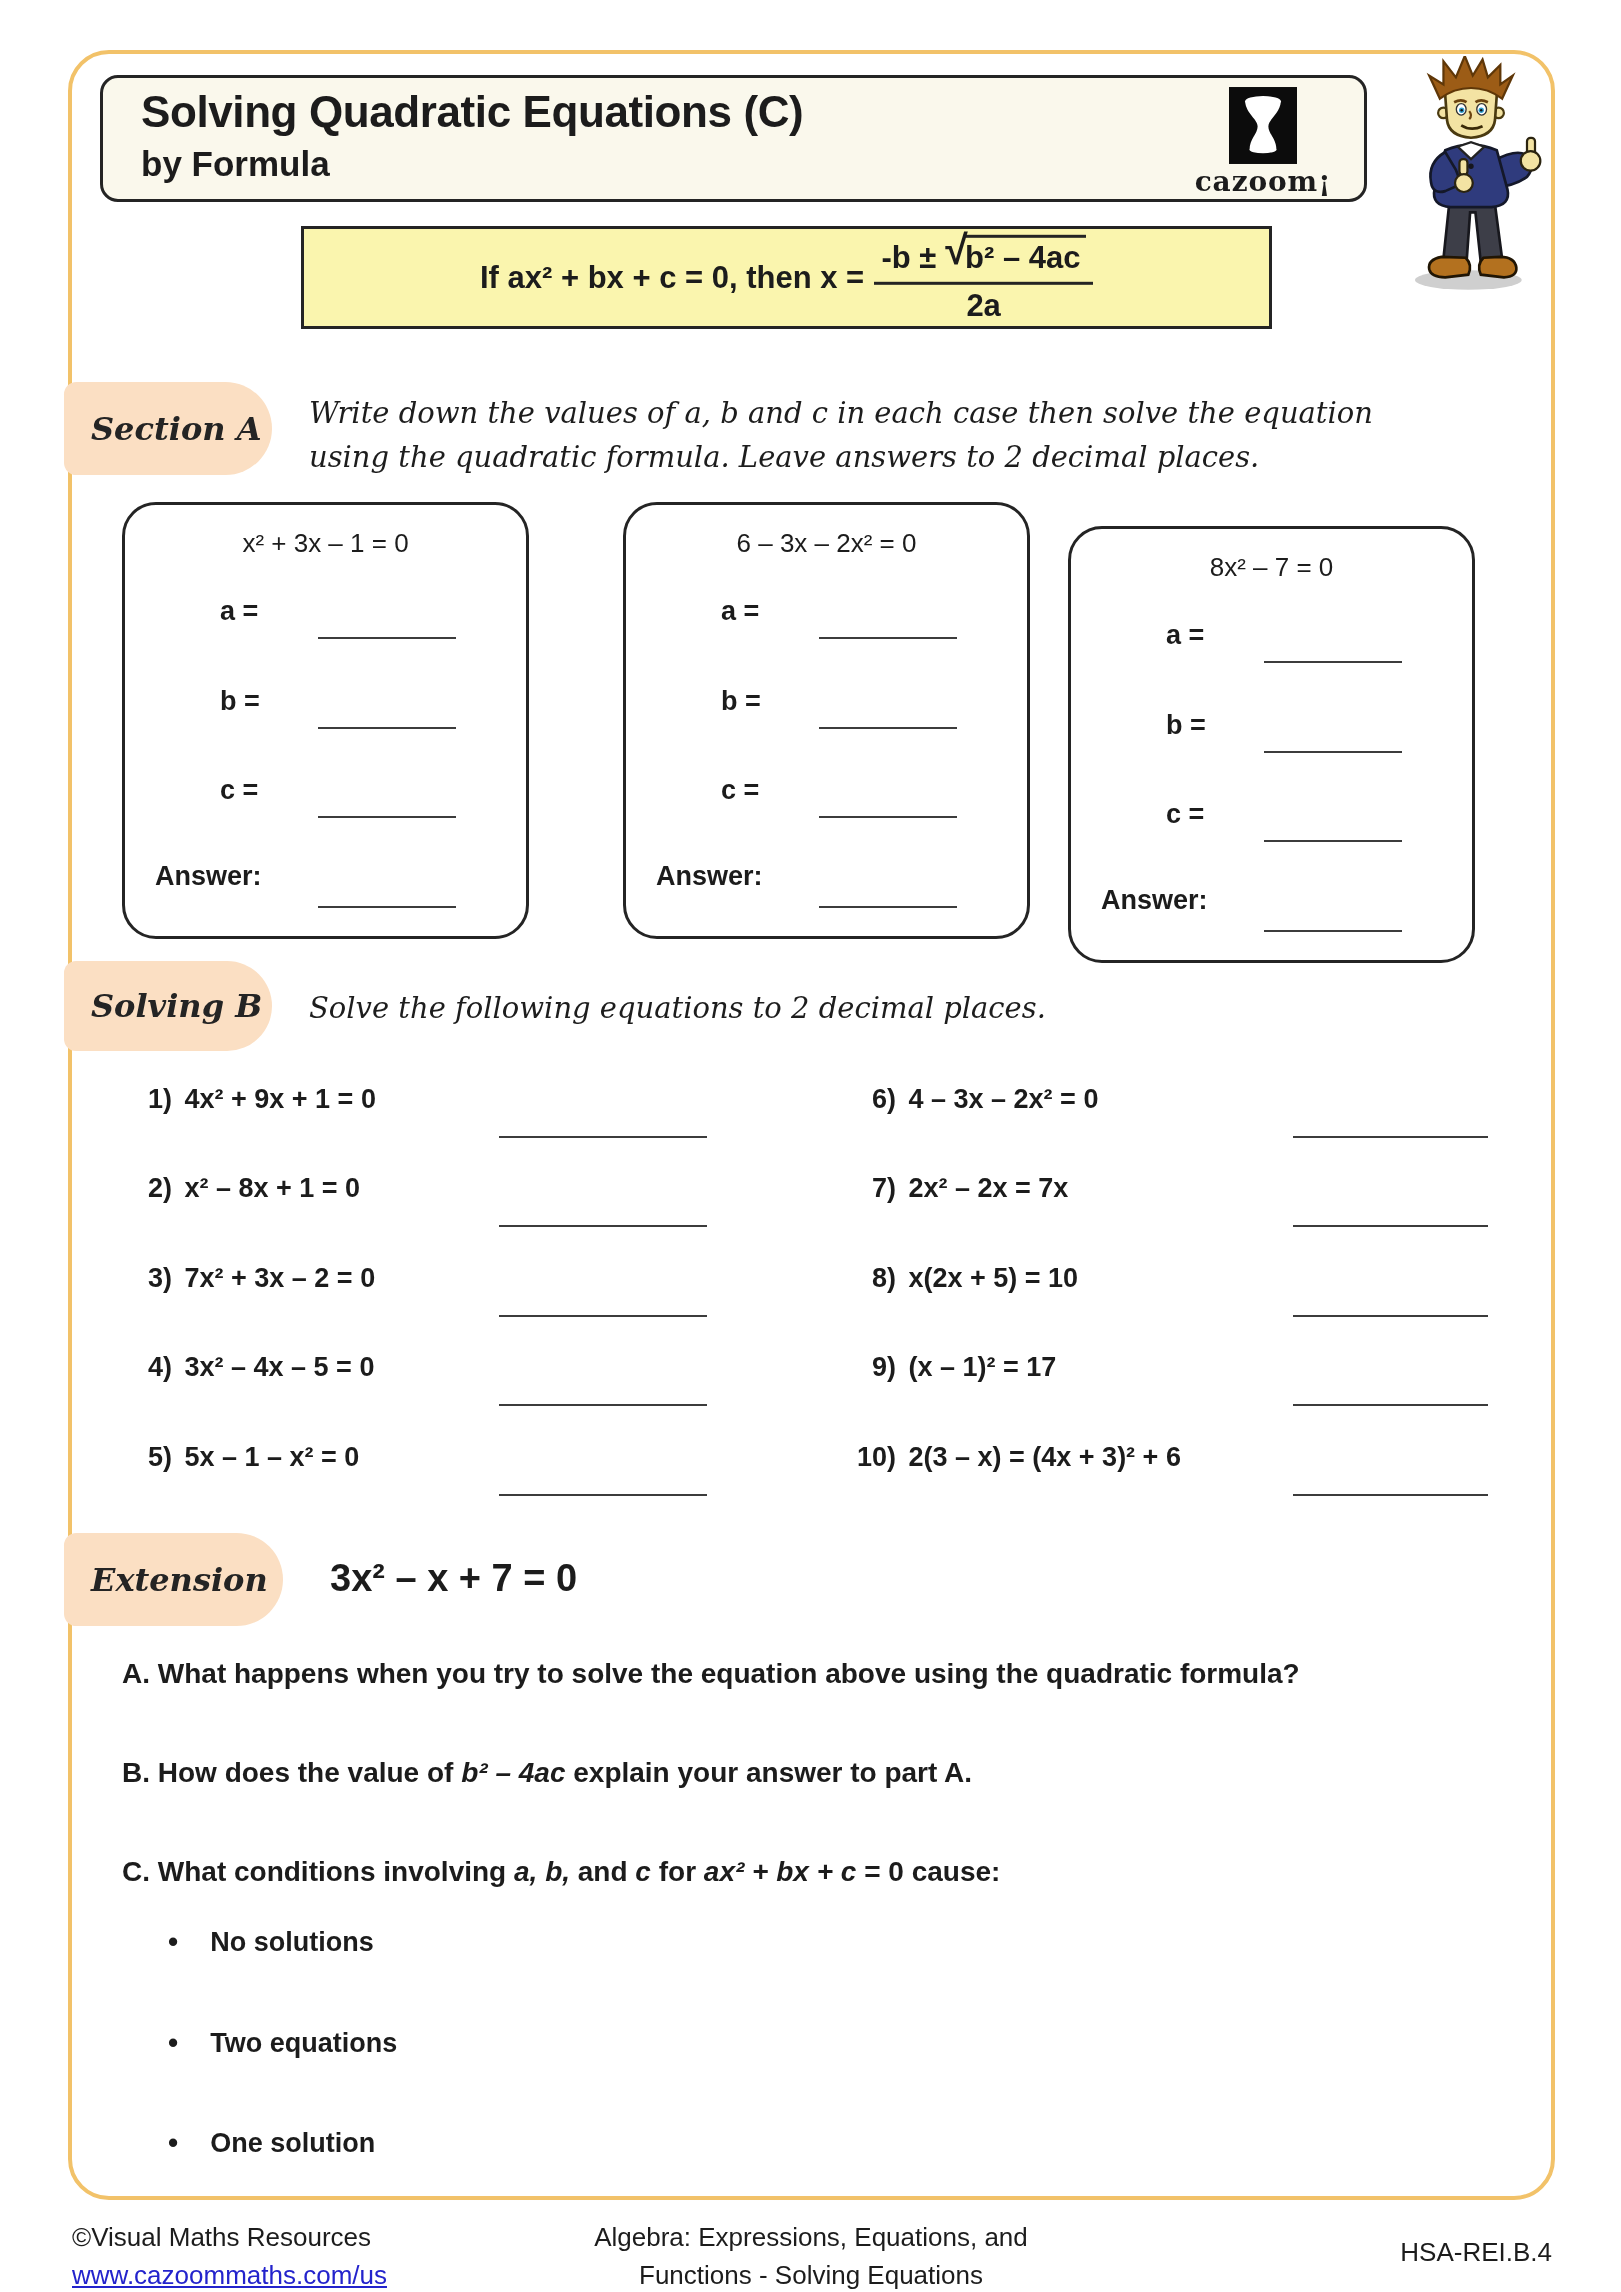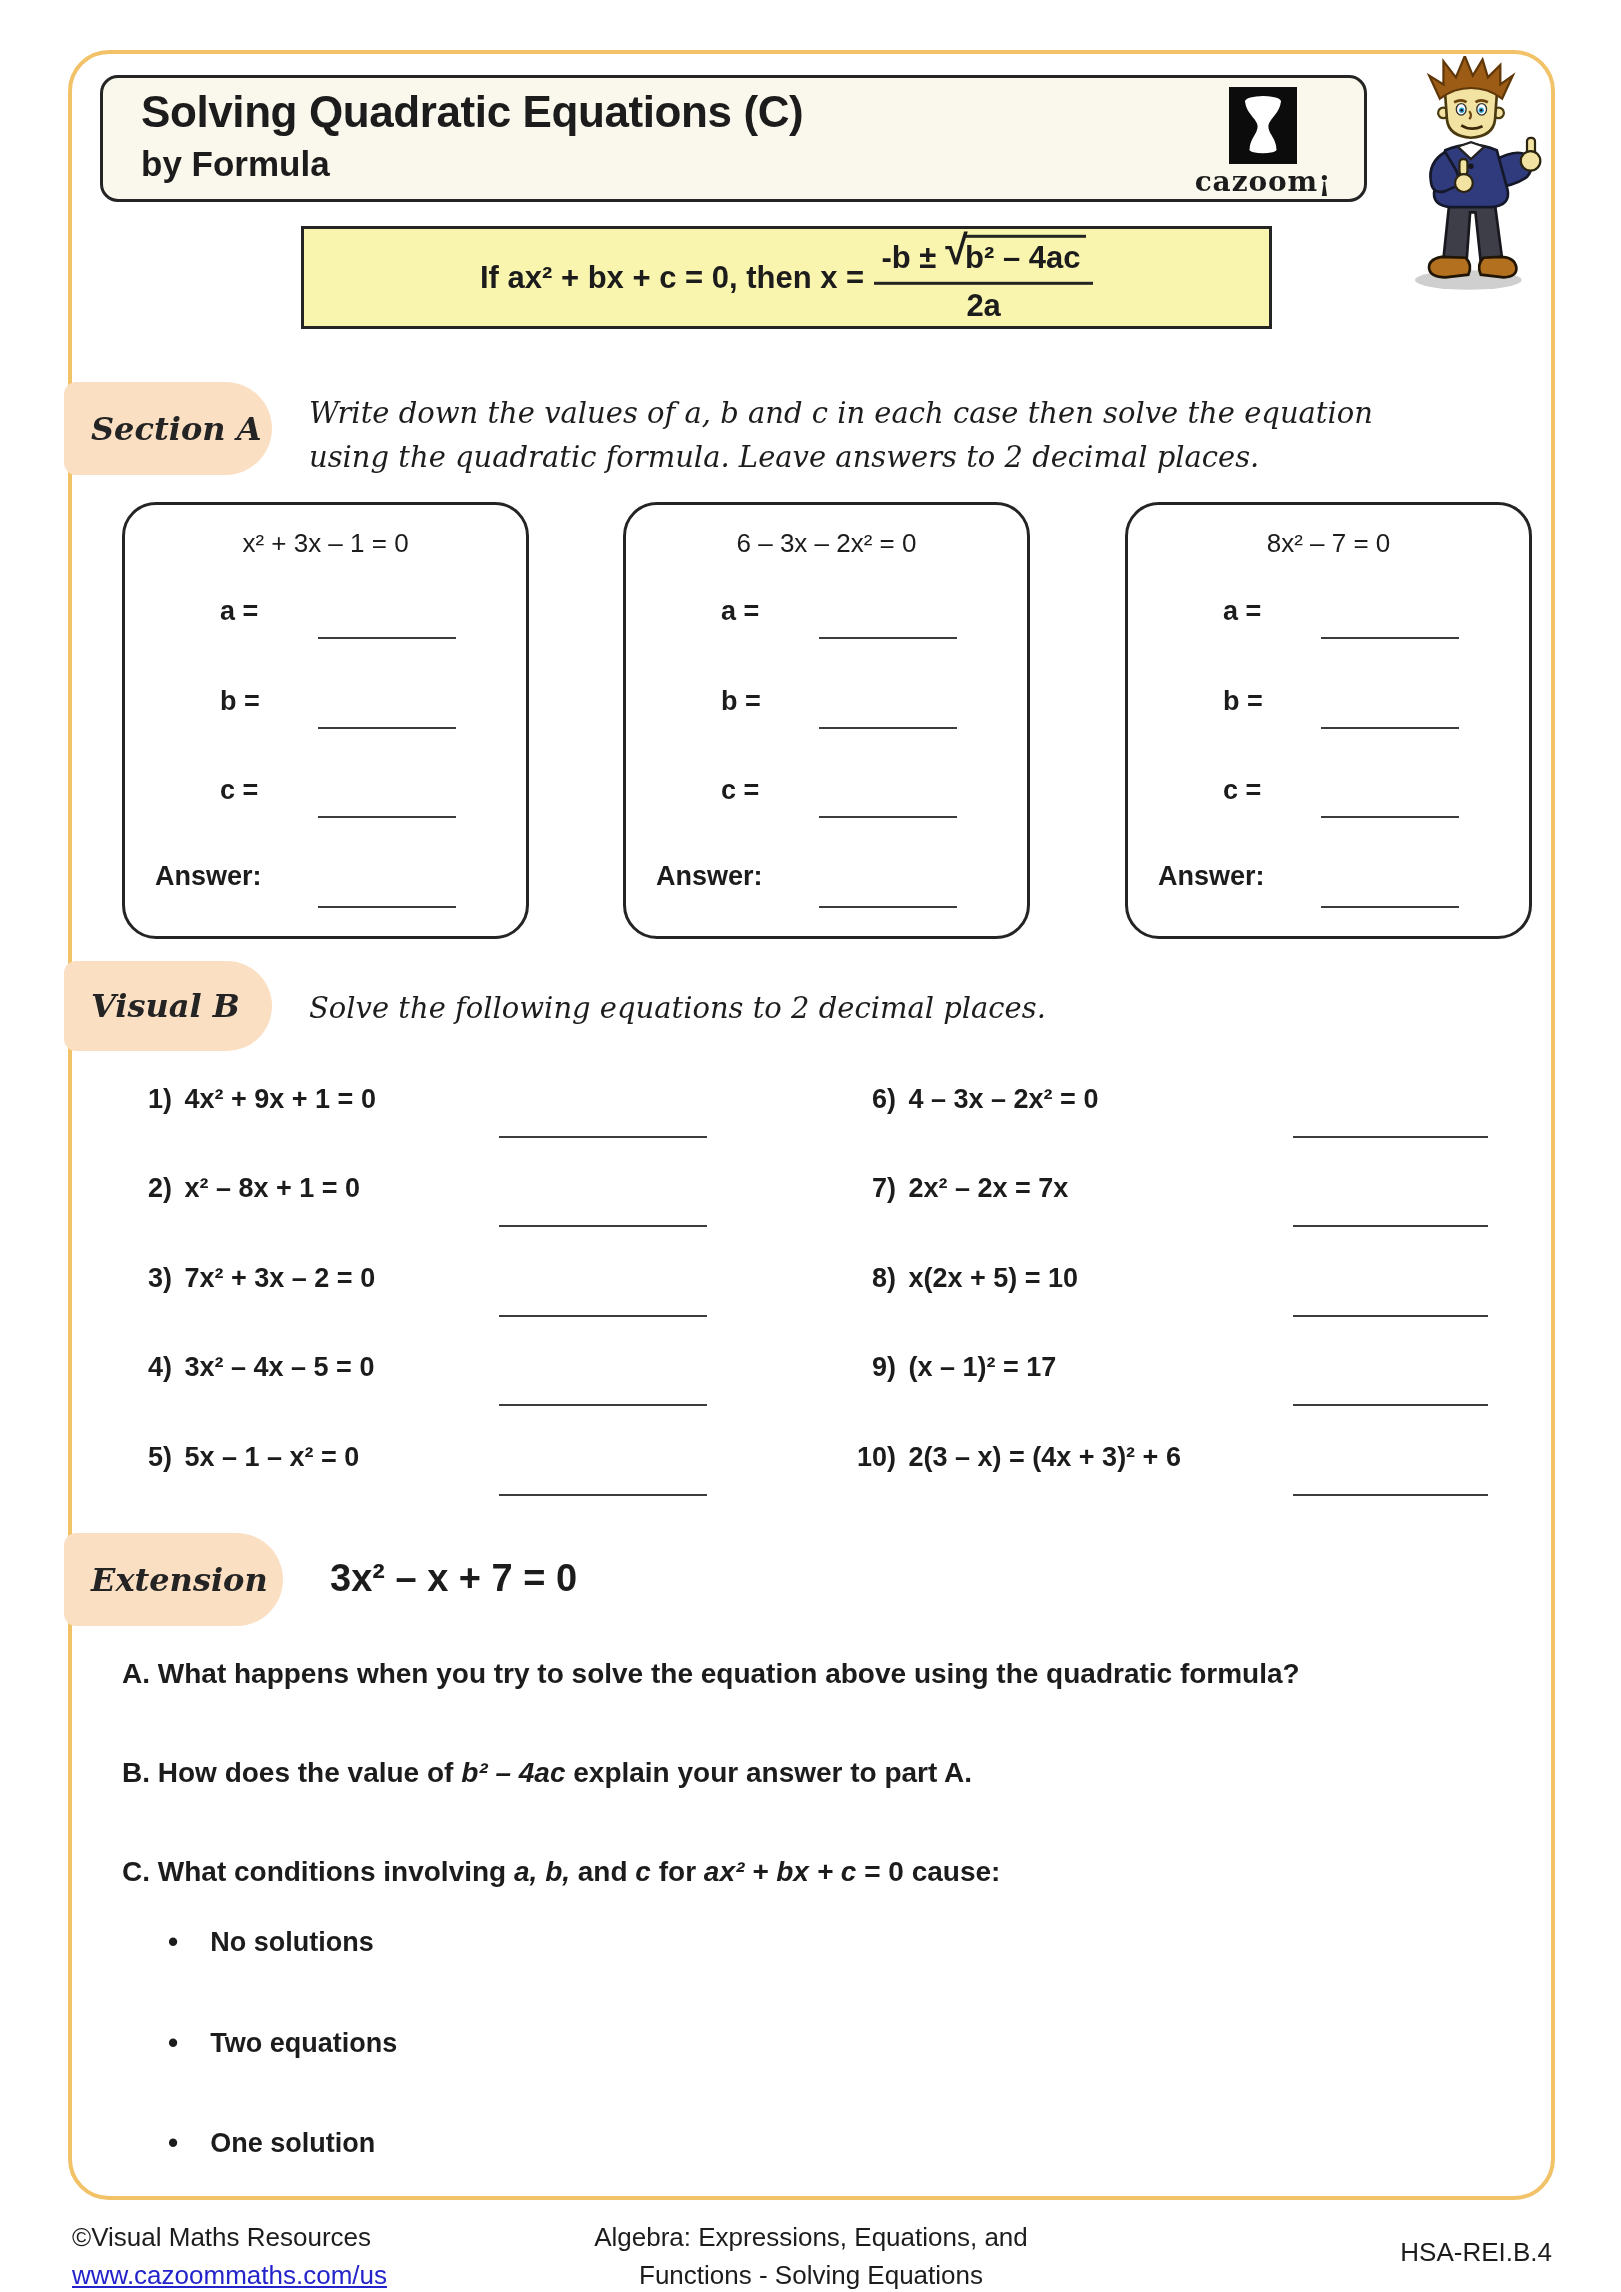--- a/index.html
+++ b/index.html
@@ -185,42 +185,42 @@
     <div class="sa-row row-c">
       <span class="sa-lab">c =</span>
       <span class="sa-line"></span>
     </div>
     <div class="sa-row row-ans">
       <span class="sa-lab">Answer:</span>
       <span class="sa-line"></span>
     </div>
   </div>
 
-  <div class="sa-box" style="left:1125px;">
+  <div class="sa-box" style="left:1068px;margin-top:24px;">
     <div class="sa-eq">8x² – 7 = 0</div>
     <div class="sa-row row-a">
       <span class="sa-lab">a =</span>
       <span class="sa-line"></span>
     </div>
     <div class="sa-row row-b">
       <span class="sa-lab">b =</span>
       <span class="sa-line"></span>
     </div>
     <div class="sa-row row-c">
       <span class="sa-lab">c =</span>
       <span class="sa-line"></span>
     </div>
     <div class="sa-row row-ans">
       <span class="sa-lab">Answer:</span>
       <span class="sa-line"></span>
     </div>
   </div>
 
   <div class="sec-label" style="top:961px; width:208px; height:90px;">
-    <span>Visual B</span>
+    <span>Solving B</span>
   </div>
   <div class="instr" style="left:309px; top:987px; width:985px;">
     <div>Solve the following equations to 2 decimal places.</div>
   </div>
 
   <div class="sb-row l" style="top:1084px;">
     <span class="sb-num">1)</span><span class="sb-eq">4x² + 9x + 1 = 0</span>
     <span class="sb-line"></span>
   </div>
   <div class="sb-row l" style="top:1173px;">

